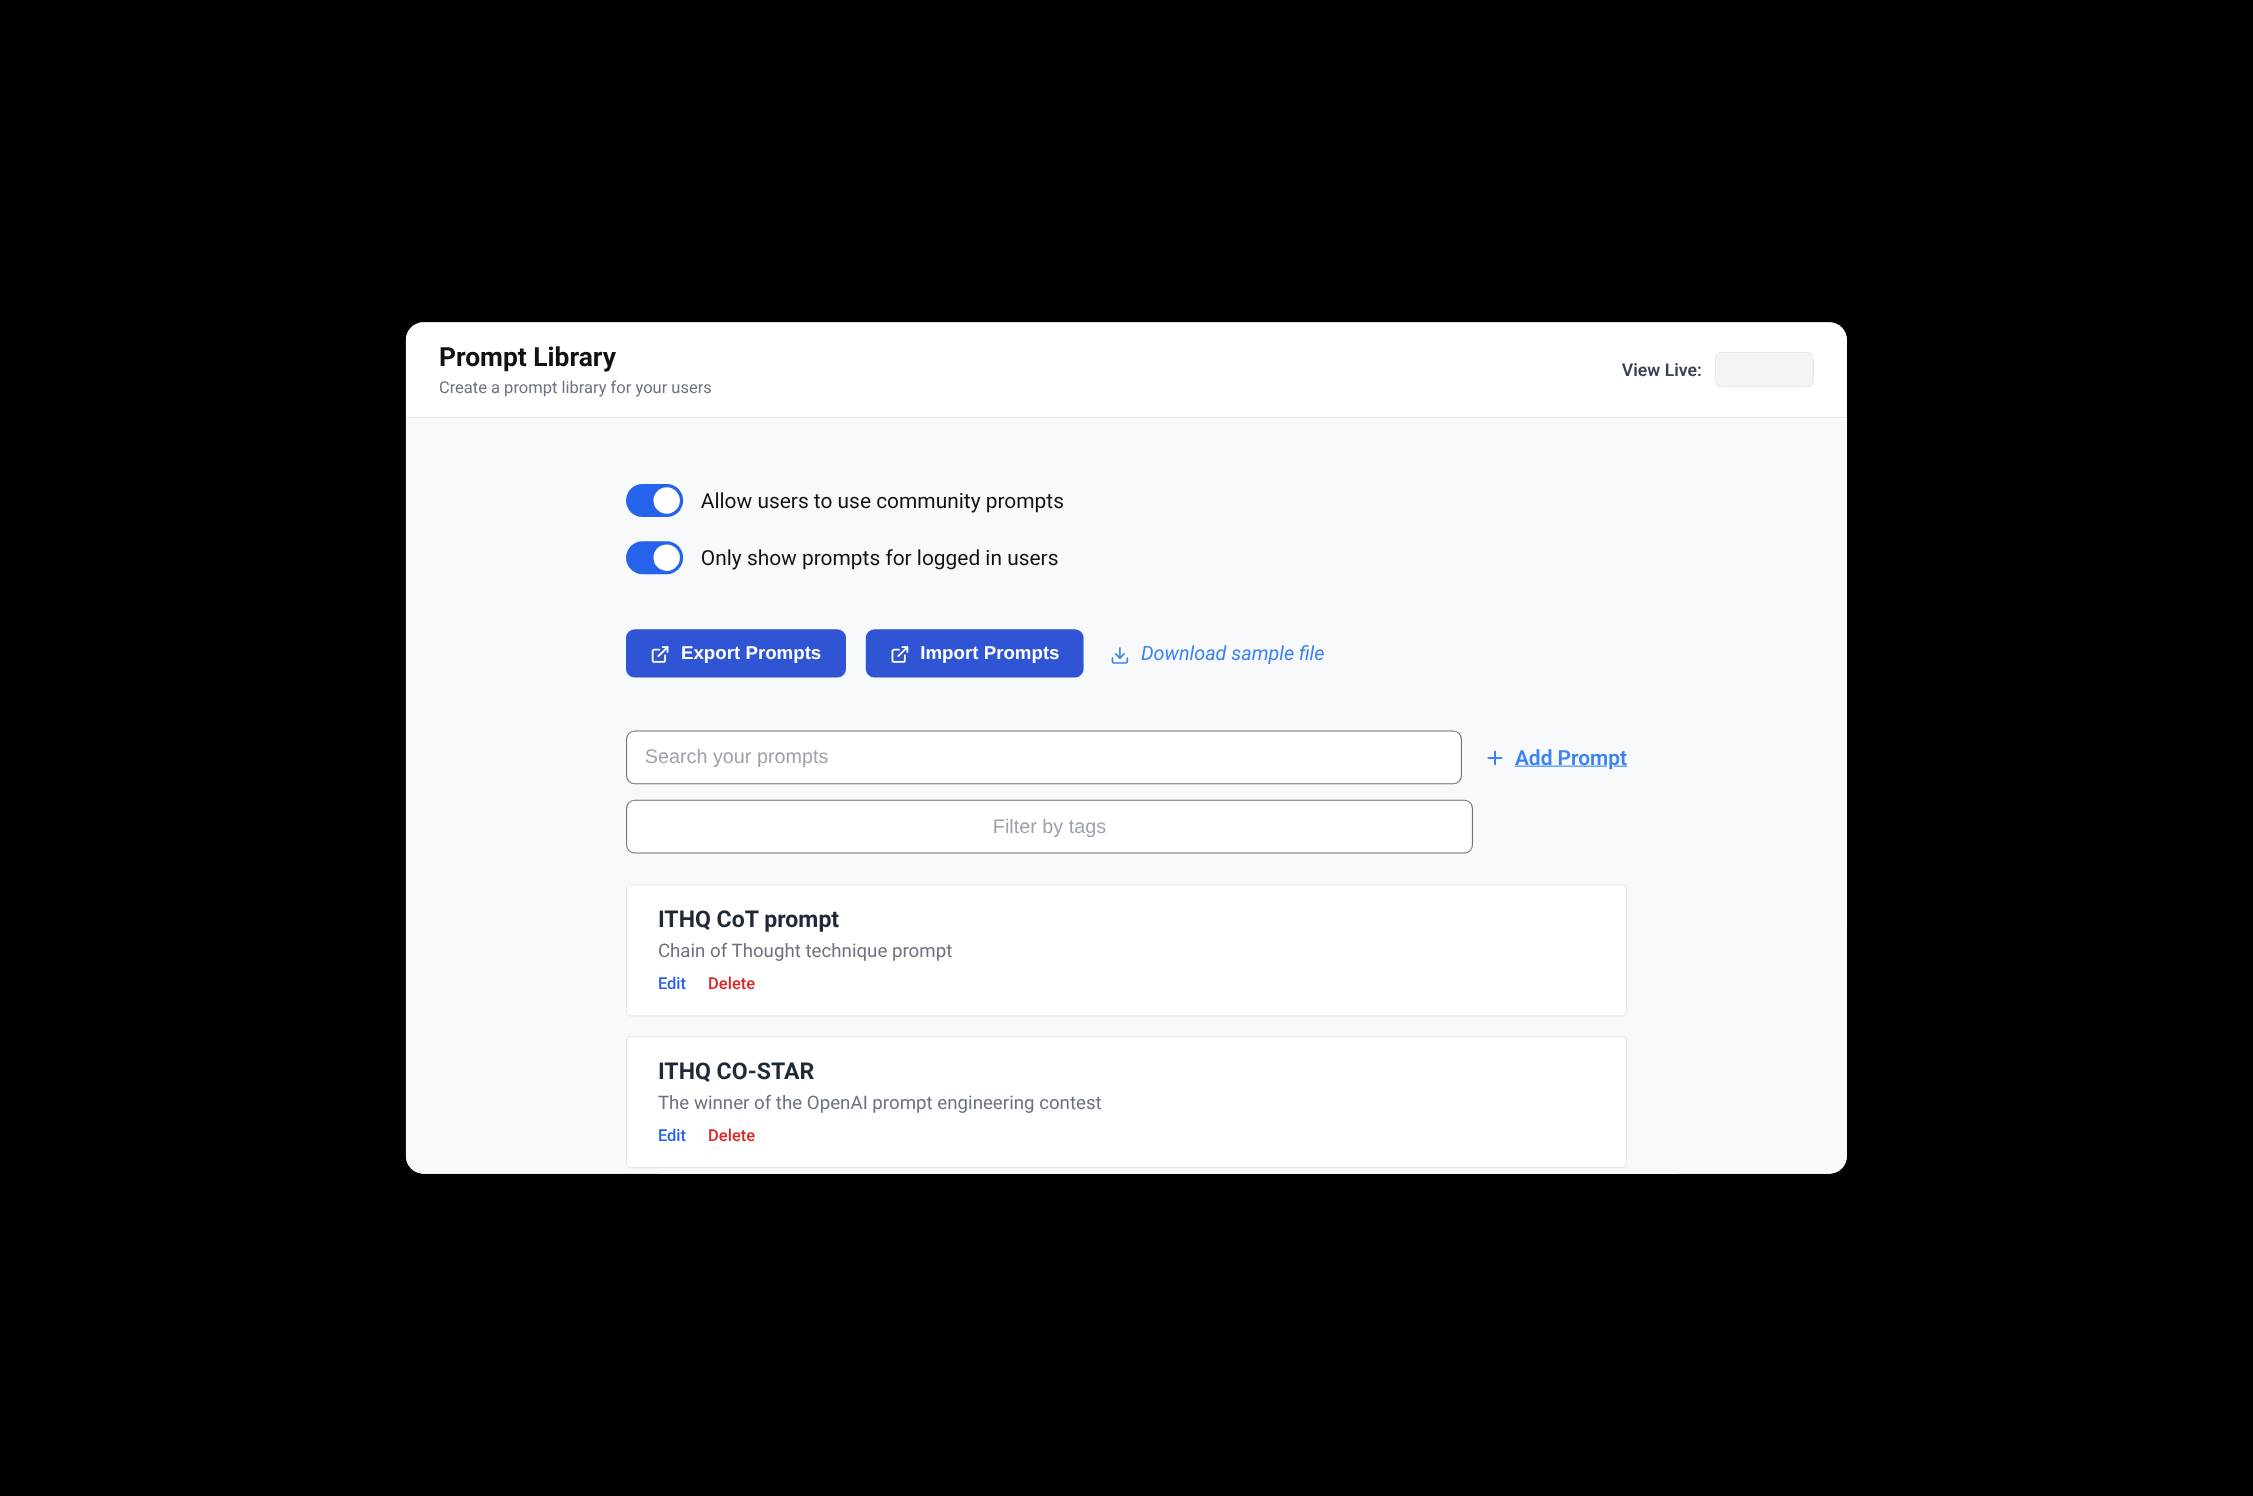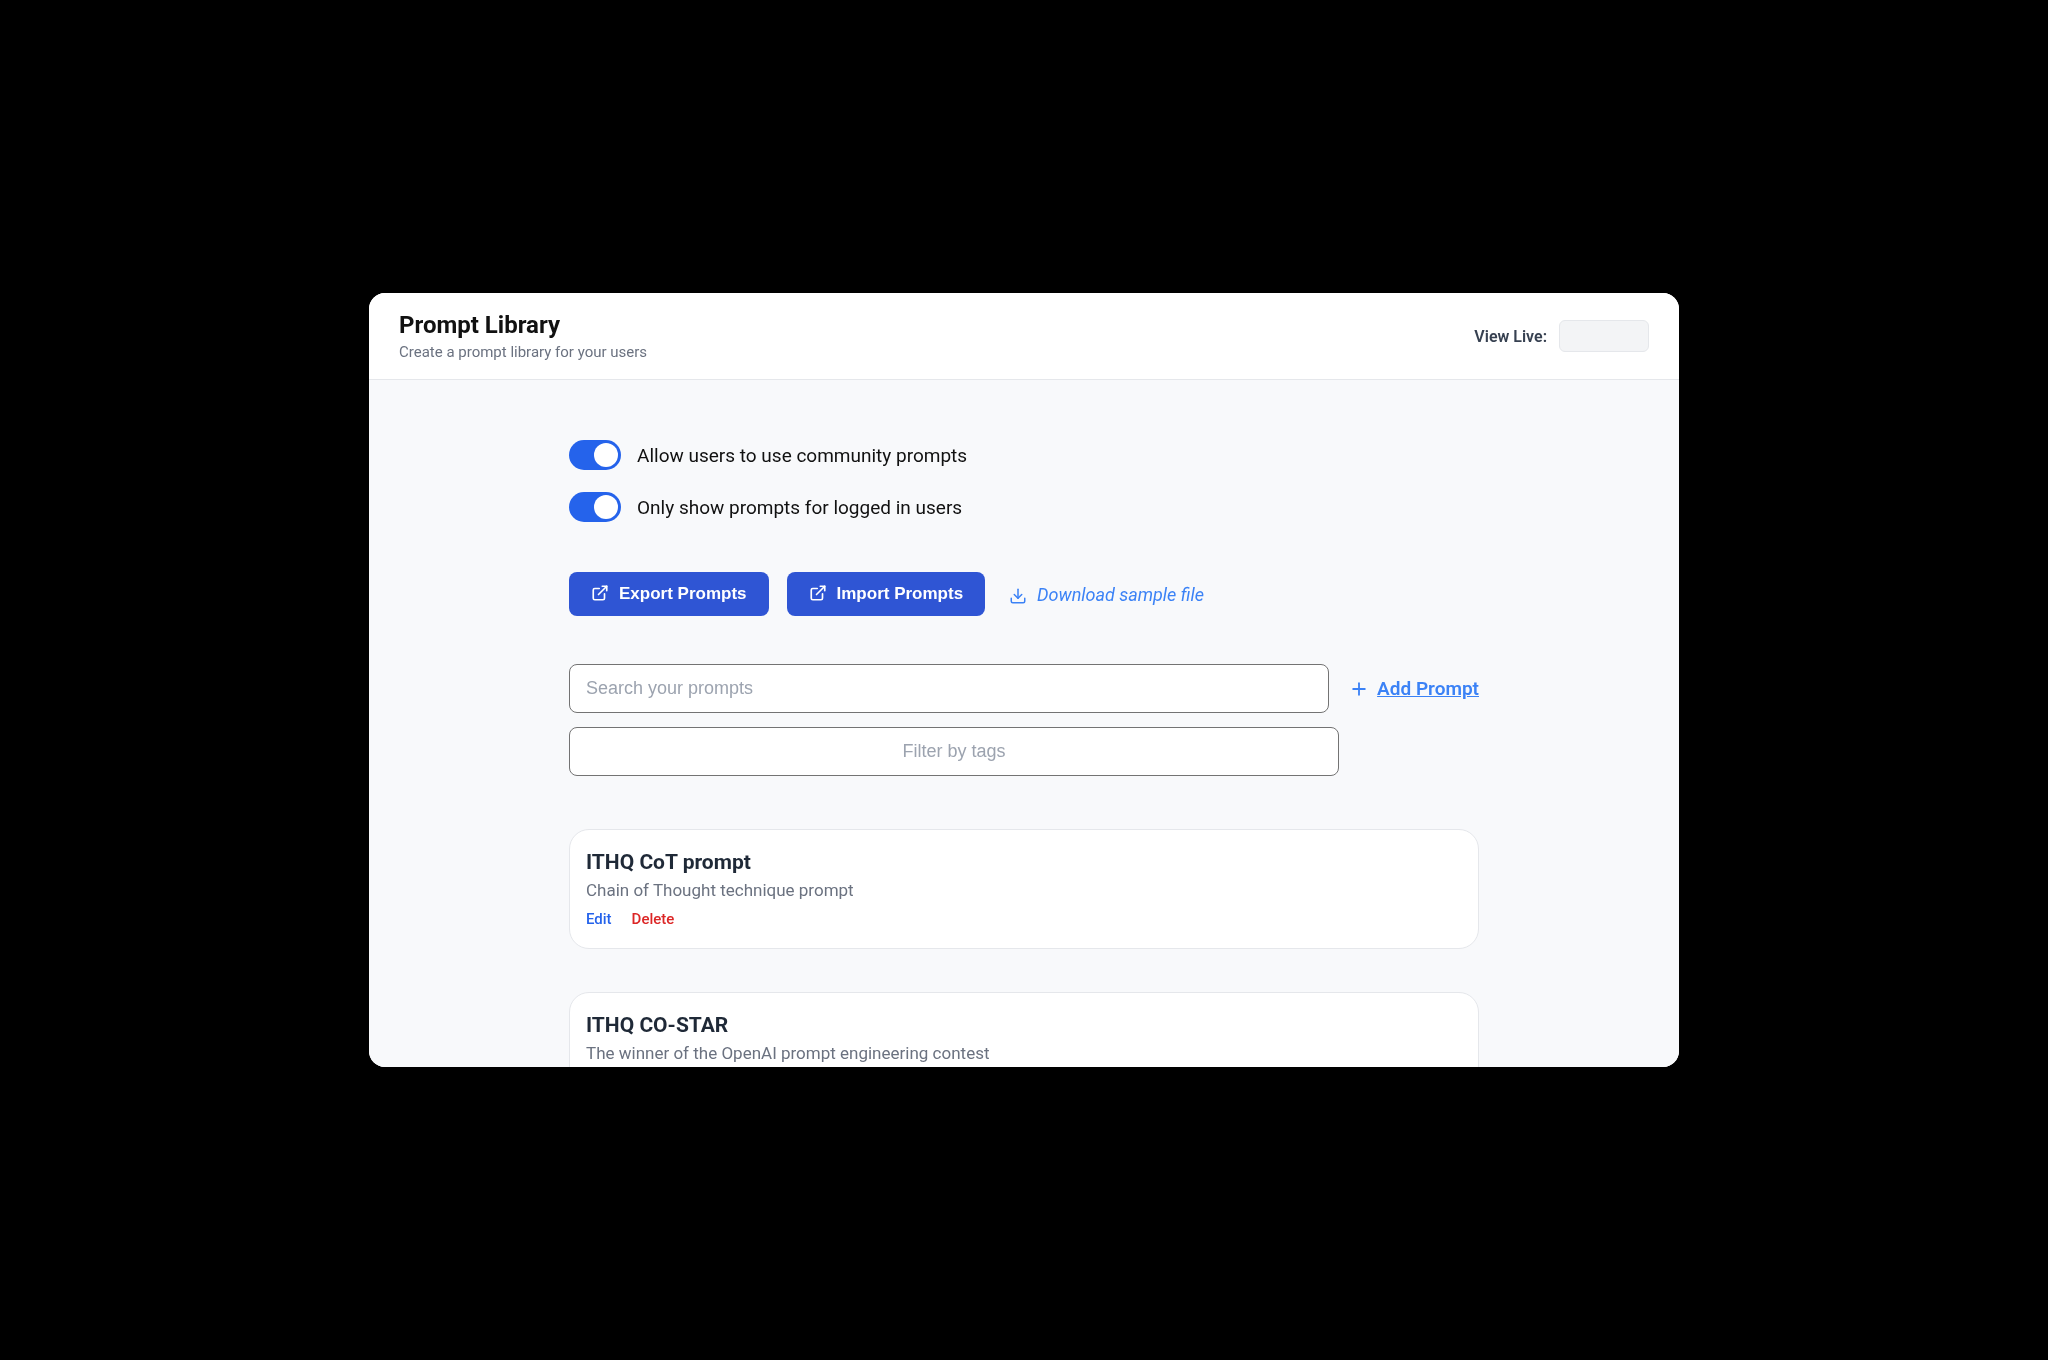--- a/index.html
+++ b/index.html
@@ -109,21 +109,21 @@
       color: #111;
     }
     .action-row {
       display: flex;
       align-items: center;
       gap: 18px;
       margin-bottom: 48px;
     }
     .btn {
       display: inline-flex;
-      align-items: flex-start;
+      align-items: flex-end;
       gap: 10px;
       padding: 12px 22px;
       border-radius: 8px;
       font-size: 17px;
       font-weight: 600;
       border: none;
       cursor: pointer;
     }
     .btn-primary {
       background: #2f55d4;
@@ -181,23 +181,22 @@
       text-align: center;
     }
     .prompt-list {
       display: flex;
       flex-direction: column;
       gap: 18px;
     }
     .prompt-card {
       background: #fff;
       border: 1px solid #e5e7eb;
-      border-radius: 20px;
-      padding: 20px 16px;
-      margin-top: 25px;
+      border-radius: 4px;
+      padding: 20px 28px;
     }
     .prompt-title {
       font-size: 21px;
       font-weight: 700;
       color: #1f2937;
       margin-bottom: 6px;
     }
     .prompt-desc {
       font-size: 17px;
       color: #6b7280;

